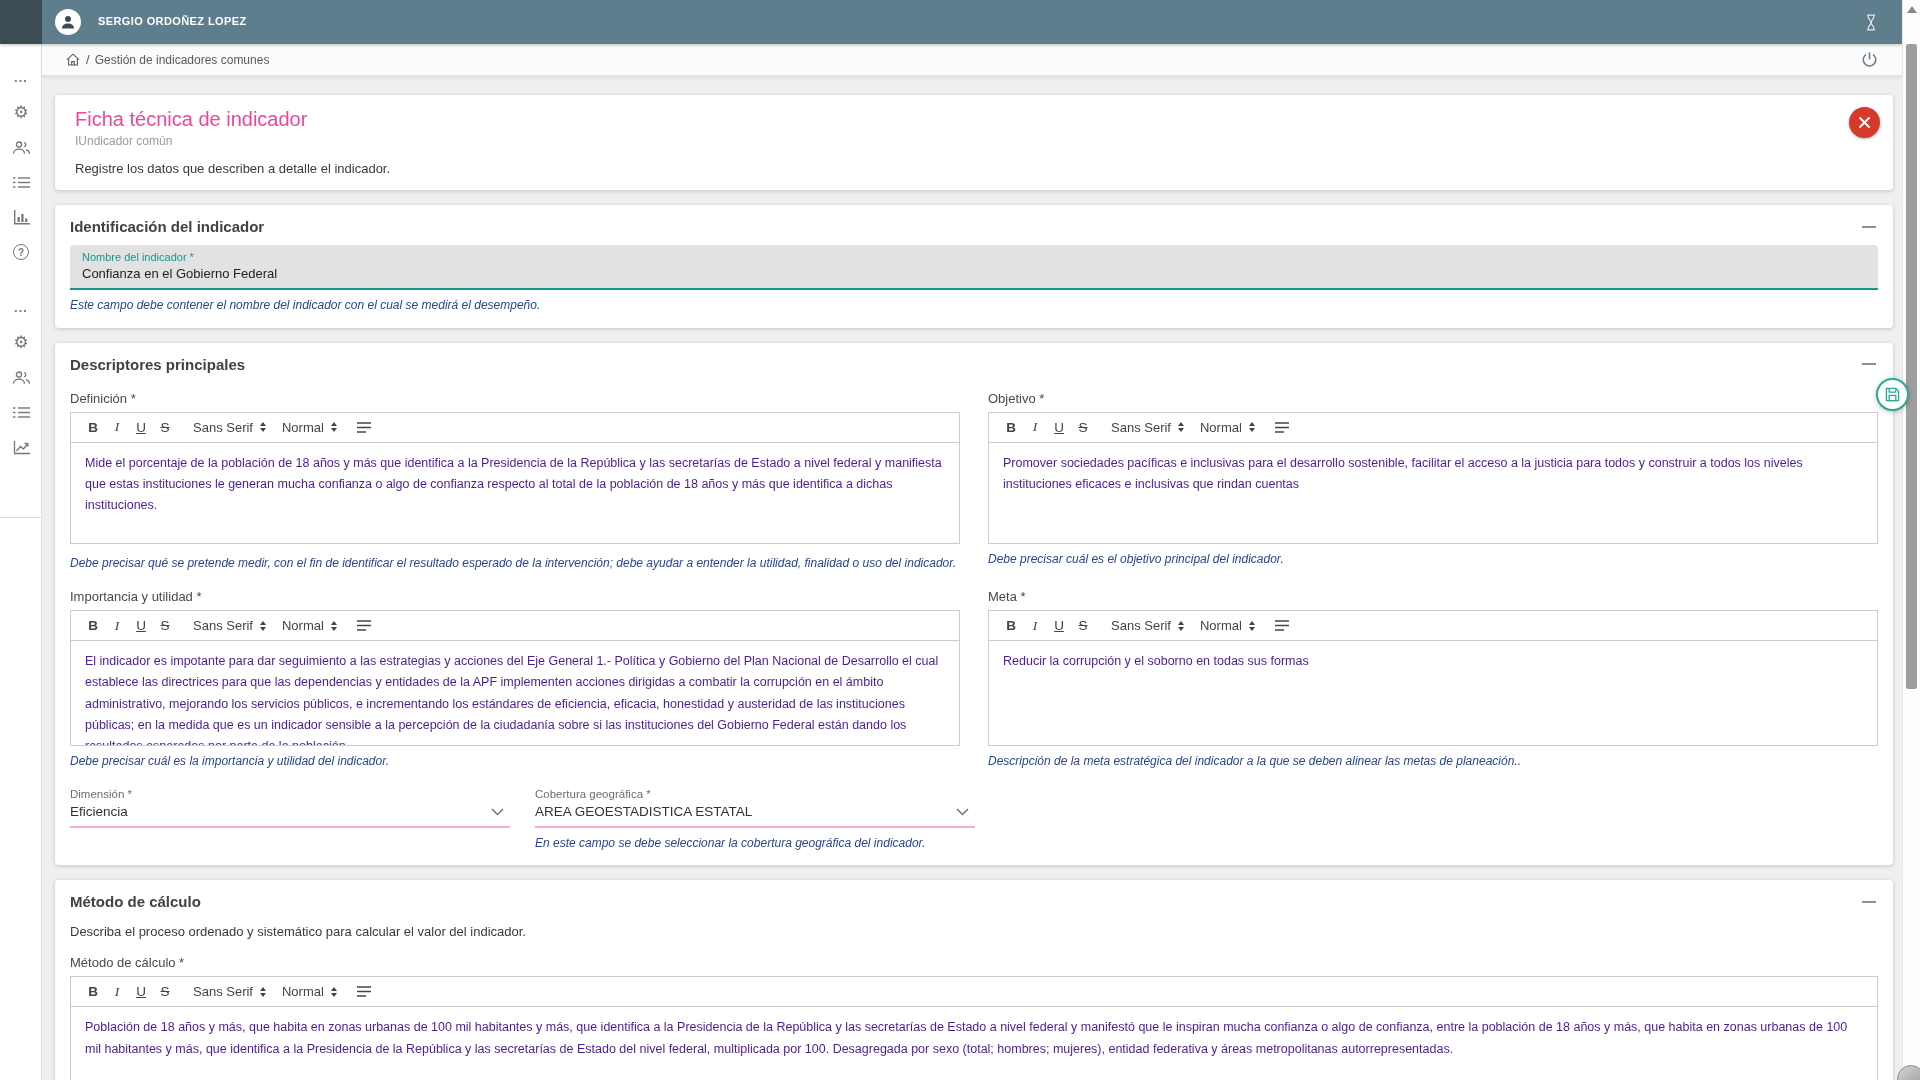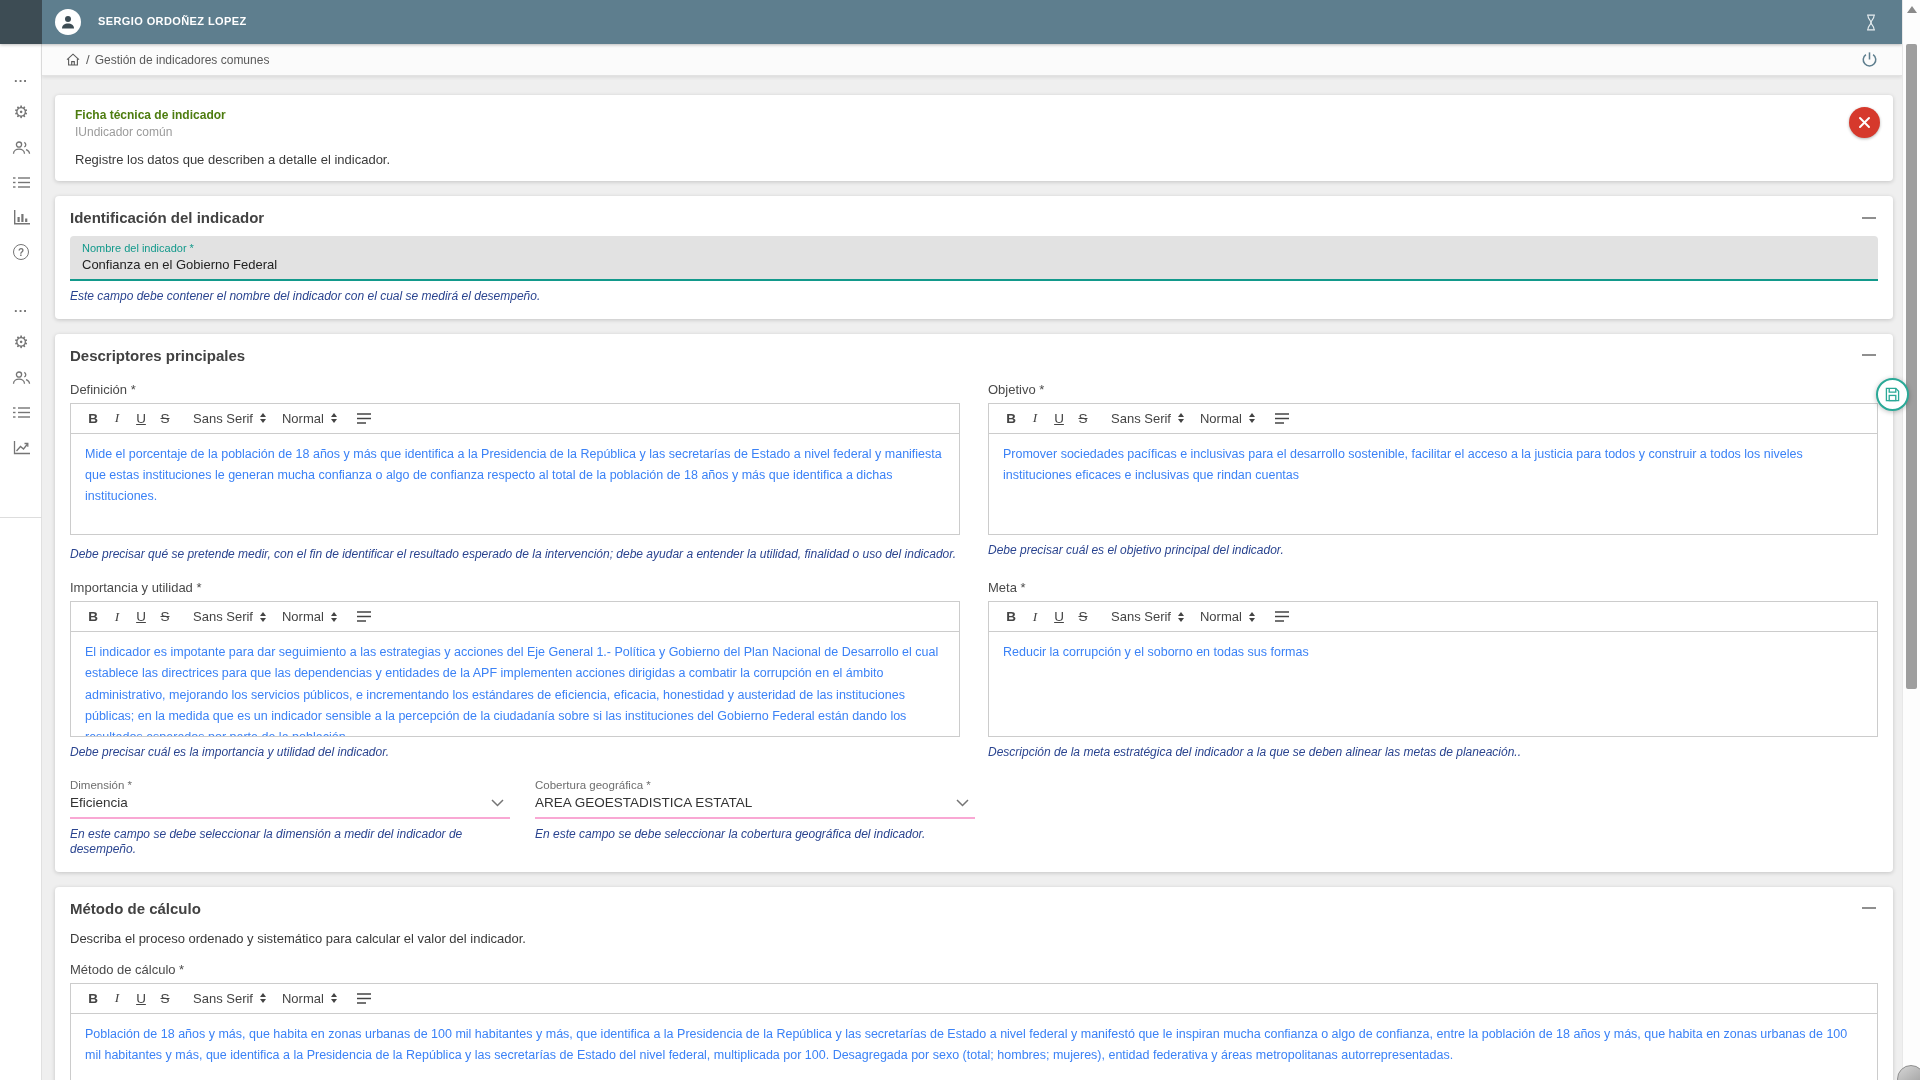--- a/index.html
+++ b/index.html
@@ -40,21 +40,21 @@
   .side-divider { margin-top:55px; border-top:1px solid #ddd; width:42px; }
 
   
   .main { position:absolute; left:42px; top:76px; width:1860px; height:1004px; background:#efefef;
           padding:19px 9px 0 13px; overflow:hidden; }
   .card { background:#fff; border-radius:4px; box-shadow:0 1px 4px rgba(0,0,0,.18);
           margin-bottom:15px; position:relative; }
 
   
   .card.pagehead { padding:13px 20px 14px; }
-  .pagehead h1 { font-size:12px; color:#4d7c0f; font-weight:bold; }
+  .pagehead h1 { font-size:20px; color:#ec4899; font-weight:normal; }
   .pagehead .sub { font-size:12px; color:#9b9b9b; margin-top:3px; }
   .pagehead .desc { font-size:13px; color:#3a3a3a; margin-top:13px; }
   .closebtn { position:absolute; top:12px; right:13px; width:31px; height:31px; border-radius:50%;
               background:#d6392c; display:flex; align-items:center; justify-content:center;
               cursor:pointer; box-shadow:0 1px 3px rgba(0,0,0,.3); }
 
   
   .card.section { padding:13px 15px 14px; }
   .sec-head { display:flex; align-items:center; justify-content:space-between; }
   .sec-title { font-size:15px; color:#424242; font-weight:bold; }
@@ -83,21 +83,21 @@
   .tbtn.u { text-decoration:underline; }
   .tbtn.s { text-decoration:line-through; }
   .picker { margin-left:16px; display:inline-flex; align-items:center; gap:7px; font-size:13px;
             color:#444; cursor:pointer; }
   .ud { display:inline-flex; flex-direction:column; gap:2px; }
   .ud .up { width:0; height:0; border-left:3.5px solid transparent; border-right:3.5px solid transparent;
             border-bottom:4px solid #444; }
   .ud .dn { width:0; height:0; border-left:3.5px solid transparent; border-right:3.5px solid transparent;
             border-top:4px solid #444; }
   .tbtn.align { margin-left:16px; }
-  .ql-content { padding:10px 14px; font-size:12.5px; color:#3b82f6; line-height:1.7;
+  .ql-content { padding:10px 14px; font-size:12.5px; color:#4c1d95; line-height:1.7;
                 overflow:hidden; cursor:text; }
   .ql-content.h1r { height:100px; }
   .ql-content.h2r { height:104px; }
   .ql-content.hbig { height:220px; }
 
   
   .selects-grid { display:grid; grid-template-columns:440px 440px 440px; column-gap:25px;
                   margin-top:16px; }
   .select-field { border-bottom:2px solid #f9a8d4; padding:2px 0 7px; position:relative; cursor:pointer; }
   .sf-label { font-size:11.5px; color:#6e6e6e; }
@@ -417,21 +417,20 @@
       <div class="select-col">
         <div class="select-field">
           <div class="sf-label">Dimensión *</div>
           <div class="sf-value">Eficiencia</div>
           <span class="sf-chevron">
             <svg width="13" height="8" viewBox="0 0 13 8" fill="none" stroke="#757575" stroke-width="1.5">
                 <polyline points="1,1 6.5,6.5 12,1"></polyline>
               </svg>
           </span>
         </div>
-        <div class="helper">En este campo se debe seleccionar la dimensión a medir del indicador de desempeño.</div>
       </div>
       <div class="select-col">
         <div class="select-field">
           <div class="sf-label">Cobertura geográfica *</div>
           <div class="sf-value">AREA GEOESTADISTICA ESTATAL</div>
           <span class="sf-chevron">
             <svg width="13" height="8" viewBox="0 0 13 8" fill="none" stroke="#757575" stroke-width="1.5">
                 <polyline points="1,1 6.5,6.5 12,1"></polyline>
               </svg>
           </span>

